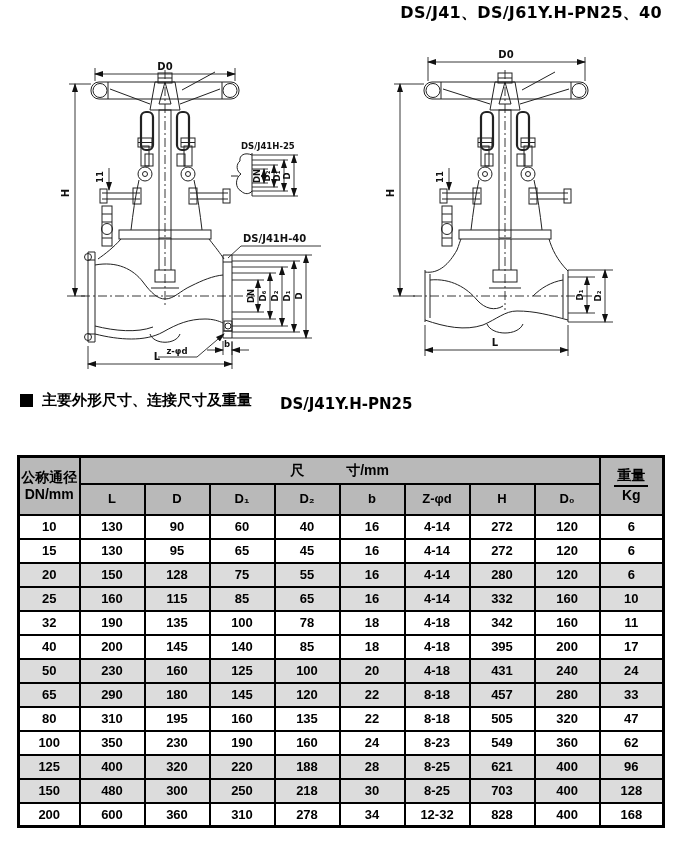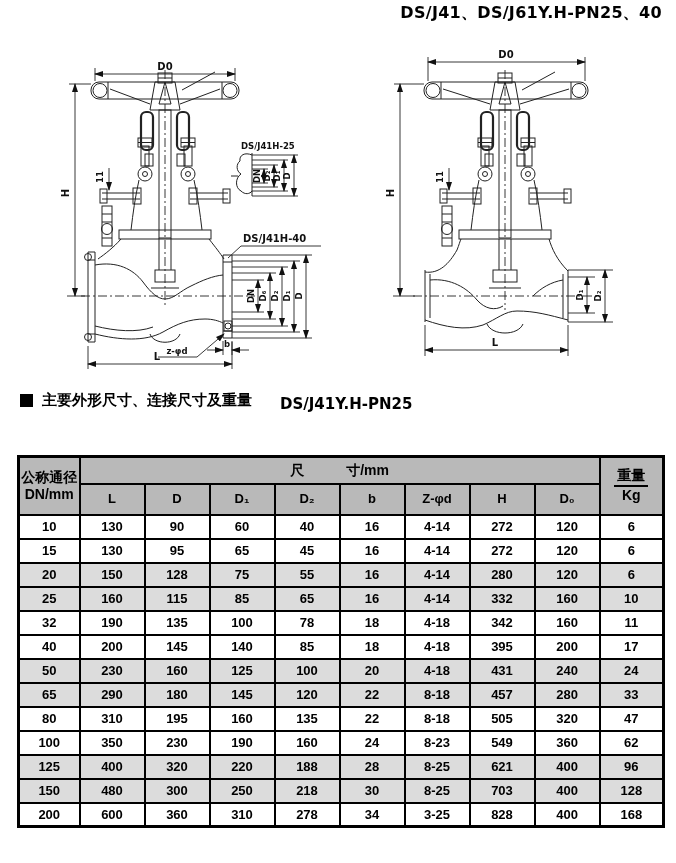--- a/index.html
+++ b/index.html
@@ -536,21 +536,21 @@
           <td>400</td>
           <td>128</td>
         </tr>
         <tr>
           <td>200</td>
           <td>600</td>
           <td>360</td>
           <td>310</td>
           <td>278</td>
           <td>34</td>
-          <td>3-25</td>
+          <td>12-32</td>
           <td>828</td>
           <td>400</td>
           <td>168</td>
         </tr>
       </tbody>
   </table>
 
 </div>
 
 </body></html>

